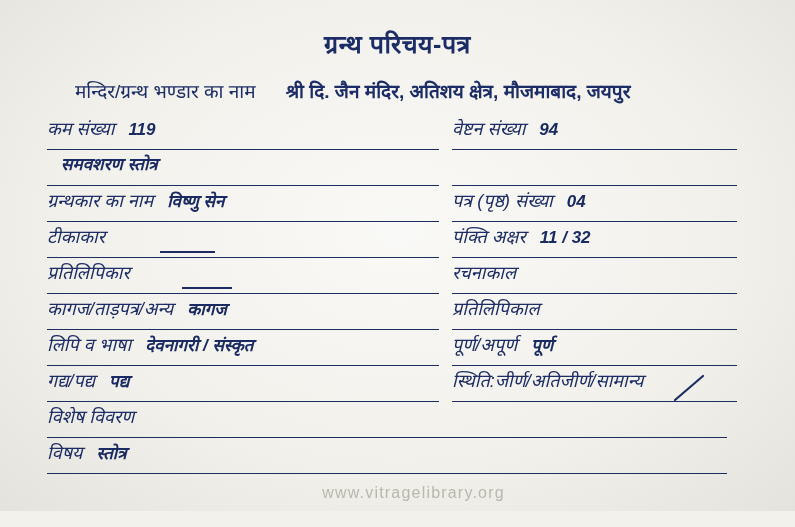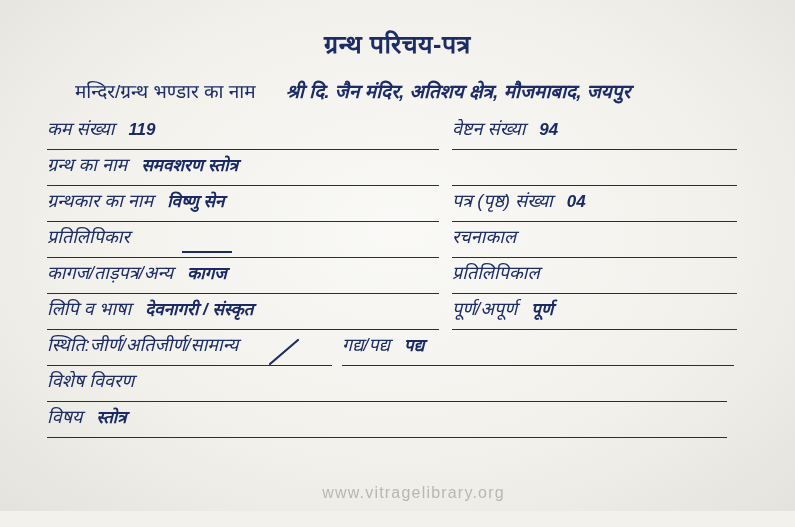--- a/index.html
+++ b/index.html
@@ -54,21 +54,20 @@
     margin-left: 28px;
   }
   .header-label {
     font-weight: 500;
     white-space: nowrap;
   }
   .header-value {
     margin-left: 30px;
     font-weight: 600;
     white-space: nowrap;
-    font-style: italic;
   }
   .rows {
     position: absolute;
     top: 118px;
     left: 47px;
     width: 700px;
   }
   .row {
     position: relative;
     height: 36px;
@@ -167,21 +166,20 @@
           <span class="lbl">वेष्टन संख्या</span>
           <span class="val">94</span>
         </div>
         <div class="rule"></div>
       </div>
     </div>
 
     <div class="row">
       <div class="col left">
         <div class="cell">
-          <span class="lbl">ग्रन्थ का नाम</span>
           <span class="val">समवशरण स्तोत्र</span>
         </div>
         <div class="rule"></div>
       </div>
       <div class="col right">
         <div class="rule"></div>
       </div>
     </div>
 
     <div class="row">
@@ -194,20 +192,37 @@
       </div>
       <div class="col right">
         <div class="cell">
           <span class="lbl">पत्र (पृष्ठ) संख्या</span>
           <span class="val">04</span>
         </div>
         <div class="rule"></div>
       </div>
     </div>
 
+    <div class="row">
+      <div class="col left">
+        <div class="cell">
+          <span class="lbl">टीकाकार</span>
+          <span class="val"></span>
+        </div>
+        <div class="stroke" style="left:113px; width:55px;"></div>
+        <div class="rule"></div>
+      </div>
+      <div class="col right">
+        <div class="cell">
+          <span class="lbl">पंक्ति अक्षर</span>
+          <span class="val">11 / 32</span>
+        </div>
+        <div class="rule"></div>
+      </div>
+    </div>
 
     <div class="row">
       <div class="col left">
         <div class="cell">
           <span class="lbl">प्रतिलिपिकार</span>
           <span class="val"></span>
         </div>
         <div class="stroke" style="left:135px; width:50px;"></div>
         <div class="rule"></div>
       </div>
@@ -248,39 +263,39 @@
       <div class="col right">
         <div class="cell">
           <span class="lbl">पूर्ण/अपूर्ण</span>
           <span class="val">पूर्ण</span>
         </div>
         <div class="rule"></div>
       </div>
     </div>
 
     <div class="row">
+      <div class="col left">
+        <div class="cell">
+          <span class="lbl">गद्य/पद्य</span>
+          <span class="val">पद्य</span>
+        </div>
+        <div class="rule"></div>
+      </div>
       <div class="col right">
         <div class="cell">
           <span class="lbl">स्थिति:जीर्ण/अतिजीर्ण/सामान्य</span>
           <span class="val"></span>
         </div>
         <div class="diag">
           <svg width="34" height="28" viewBox="0 0 34 28" xmlns="http://www.w3.org/2000/svg">
             <line x1="2" y1="26" x2="30" y2="2" stroke="#1d2c63" stroke-width="2.2" stroke-linecap="round"></line>
           </svg>
         </div>
         <div class="rule"></div>
       </div>
-      <div class="col left">
-        <div class="cell">
-          <span class="lbl">गद्य/पद्य</span>
-          <span class="val">पद्य</span>
-        </div>
-        <div class="rule"></div>
-      </div>
     </div>
 
     <div class="row">
       <div class="col full">
         <div class="cell">
           <span class="lbl">विशेष विवरण</span>
           <span class="val"></span>
         </div>
         <div class="rule"></div>
       </div>

